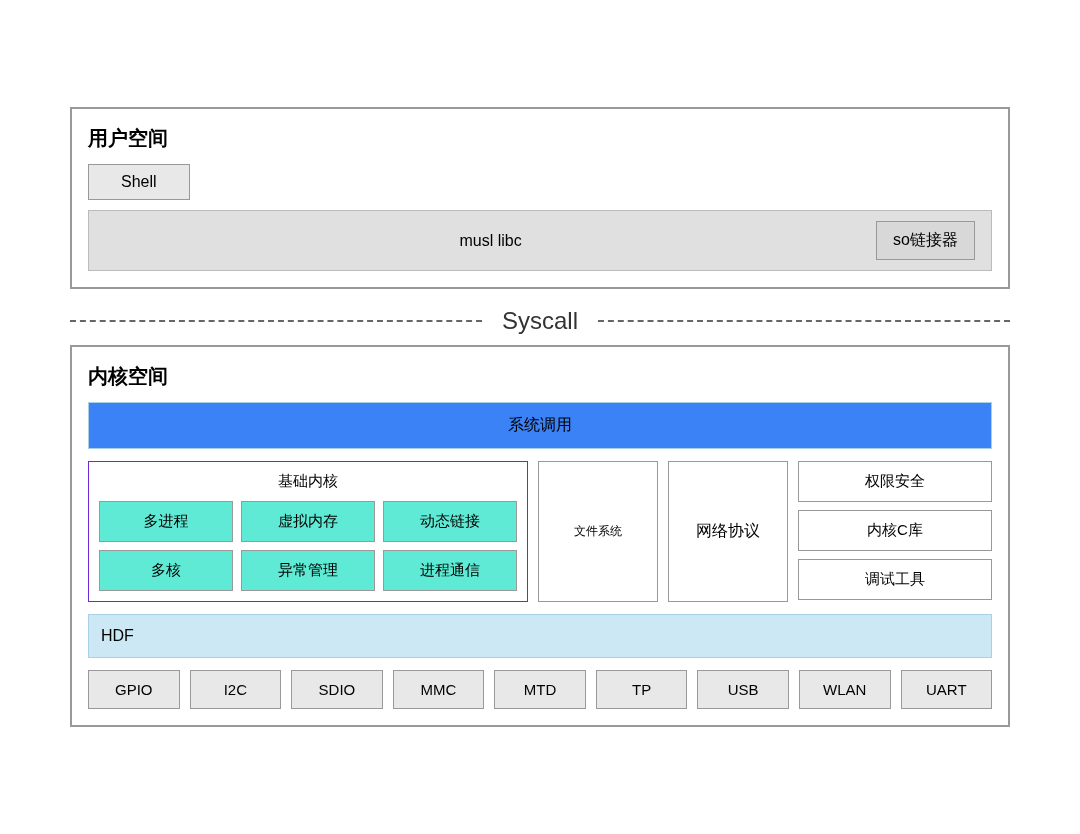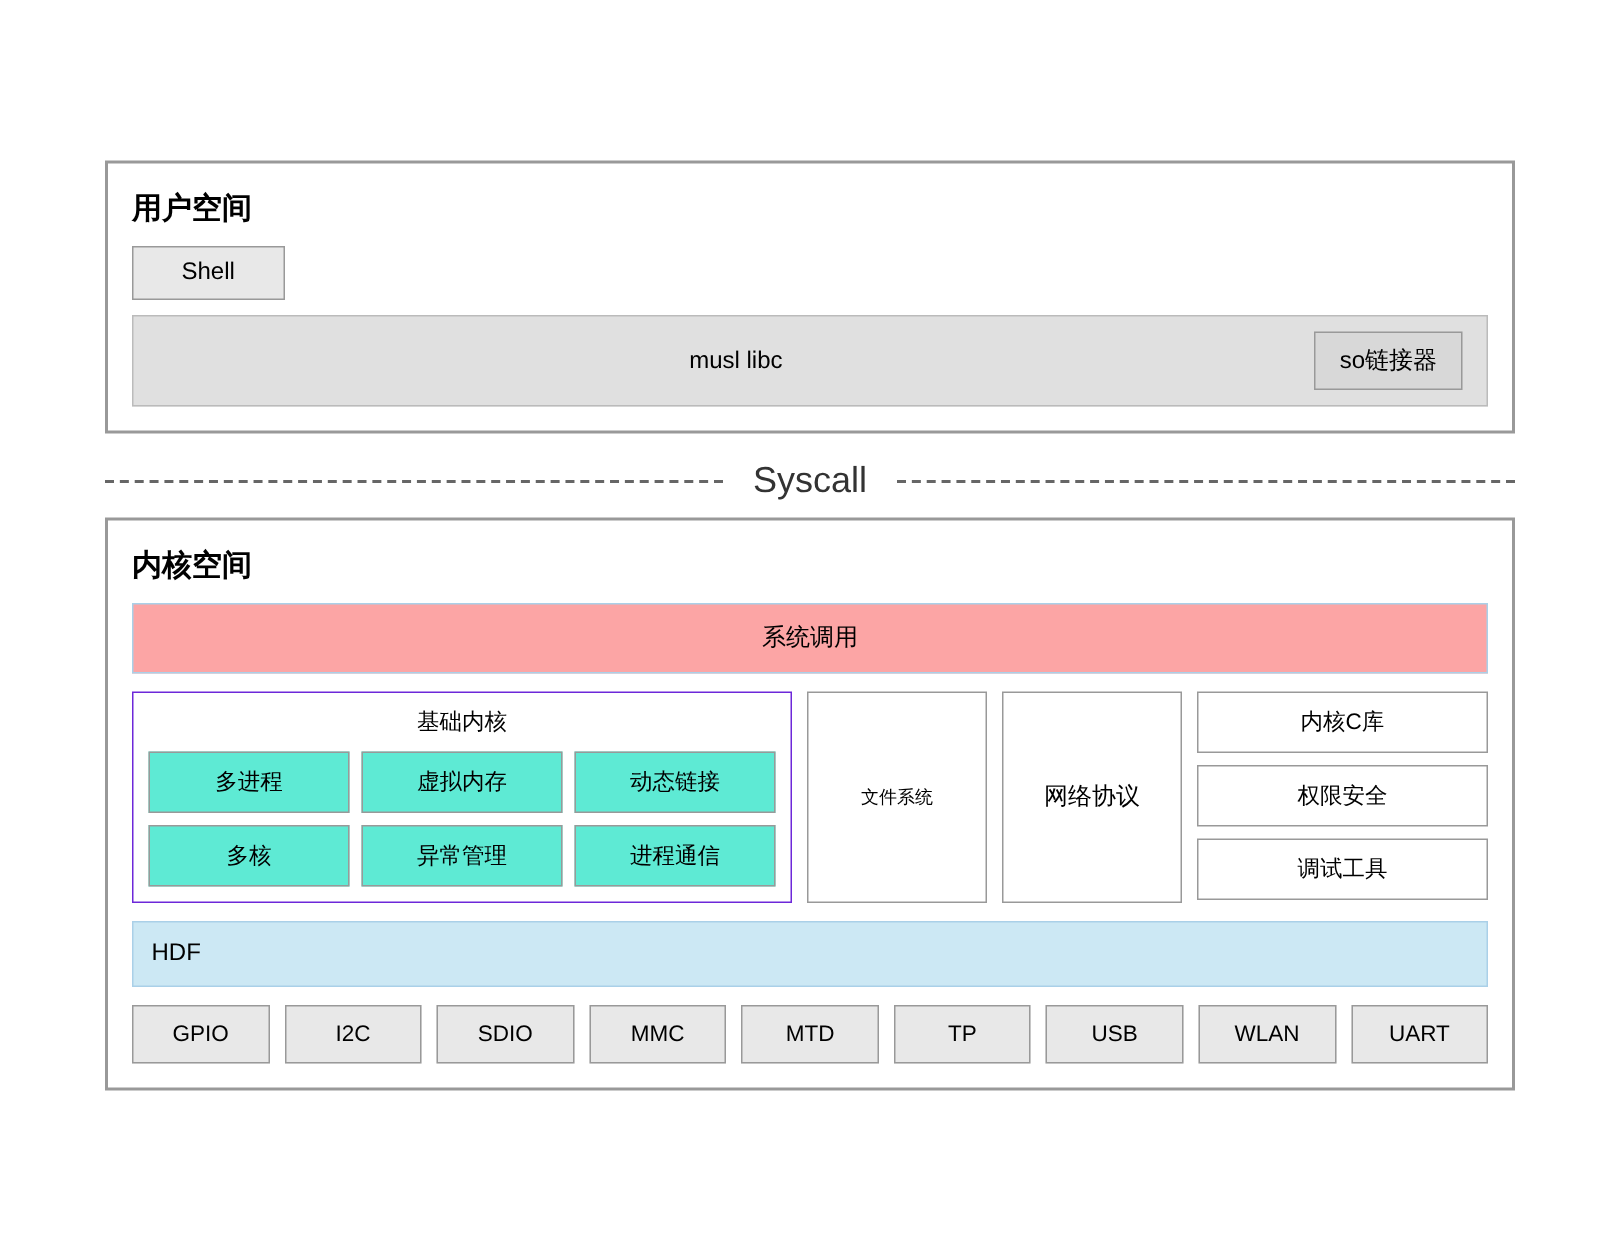--- a/index.html
+++ b/index.html
@@ -92,21 +92,21 @@
       background: #fff;
     }
     .kernel-space-header {
       font-size: 20px;
       font-weight: bold;
       margin-bottom: 12px;
     }
 
     
     .syscall-bar {
-      background: #fca5a5;
+      background: #3b82f6;
       border: 1px solid #aad0e8;
       text-align: center;
       padding: 12px;
       font-size: 16px;
       margin-bottom: 12px;
     }
 
     
     .kernel-mid {
       display: flex;
@@ -248,22 +248,22 @@
 
       <div class="filesys-box">
         <span>文件系统</span>
       </div>
 
       <div class="netproto-box">
         <span>网络协议</span>
       </div>
 
       <div class="right-col">
+        <div class="right-item">权限安全</div>
         <div class="right-item">内核C库</div>
-        <div class="right-item">权限安全</div>
         <div class="right-item">调试工具</div>
       </div>
 
     </div>
 
     <div class="hdf-bar">HDF</div>
 
     <div class="driver-row">
       <div class="driver-item">GPIO</div>
       <div class="driver-item">I2C</div>

